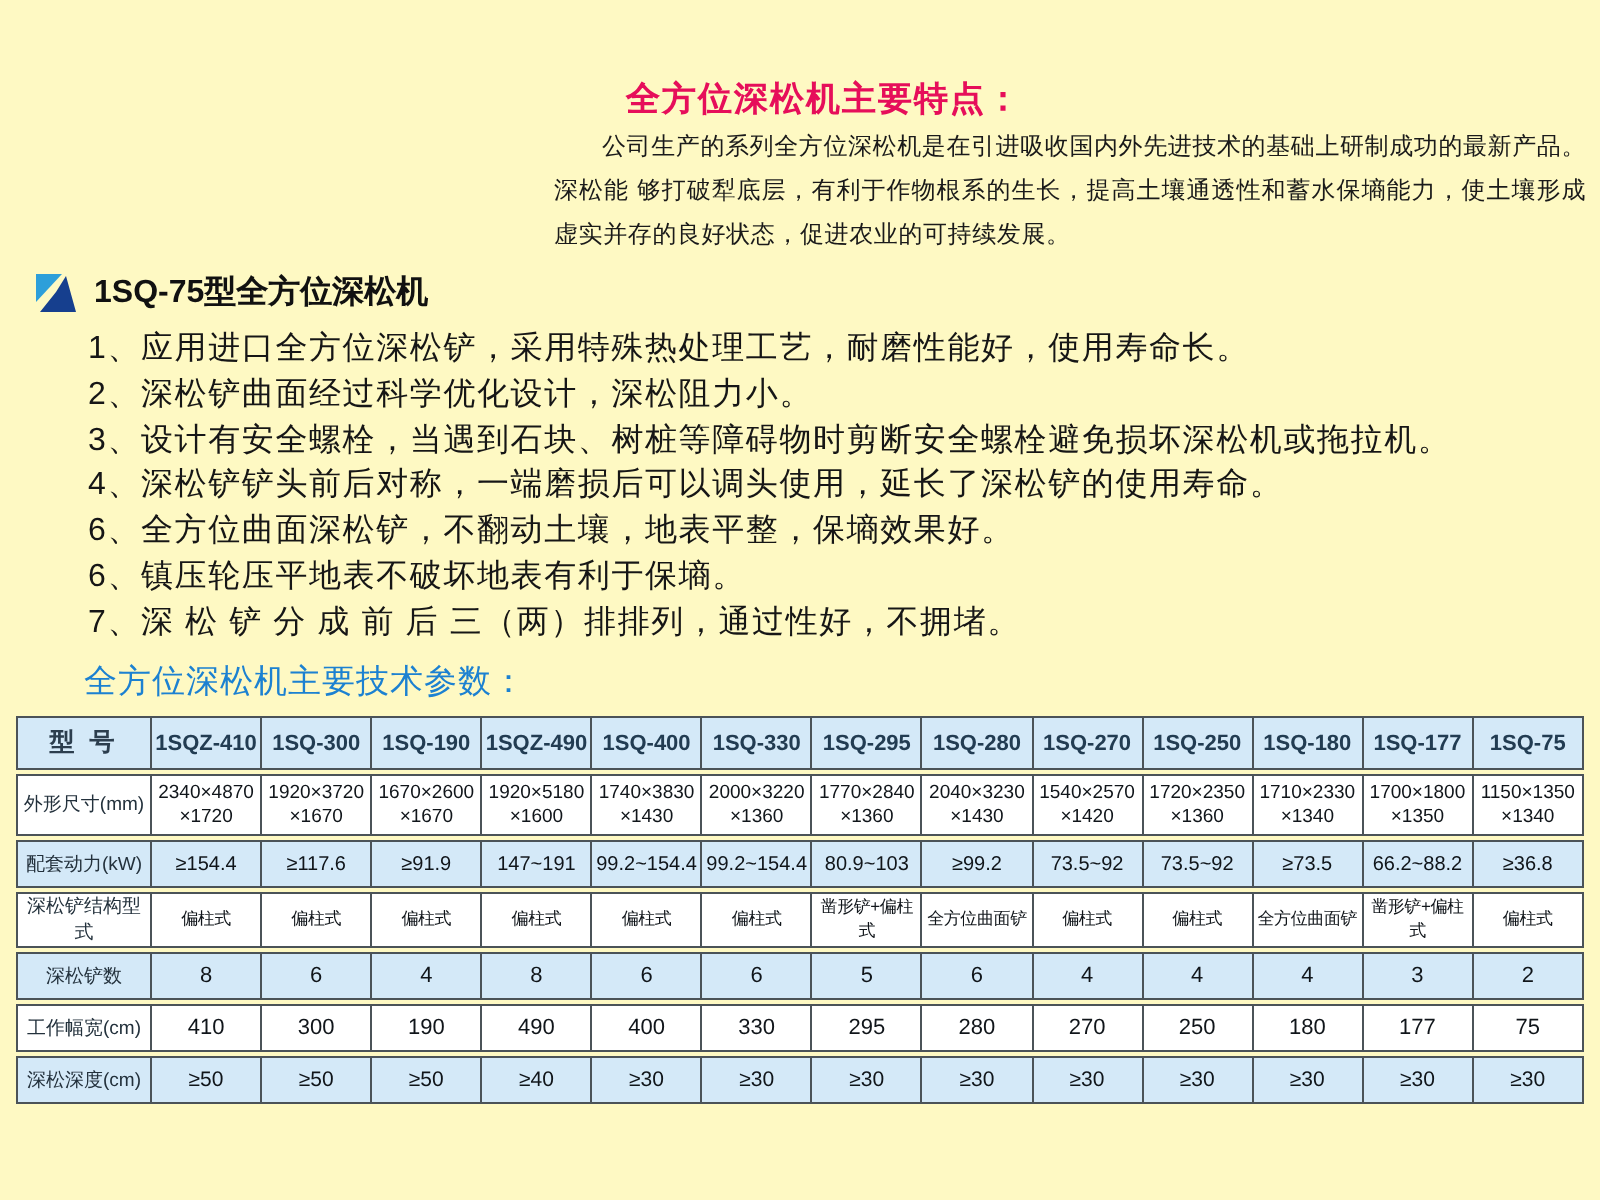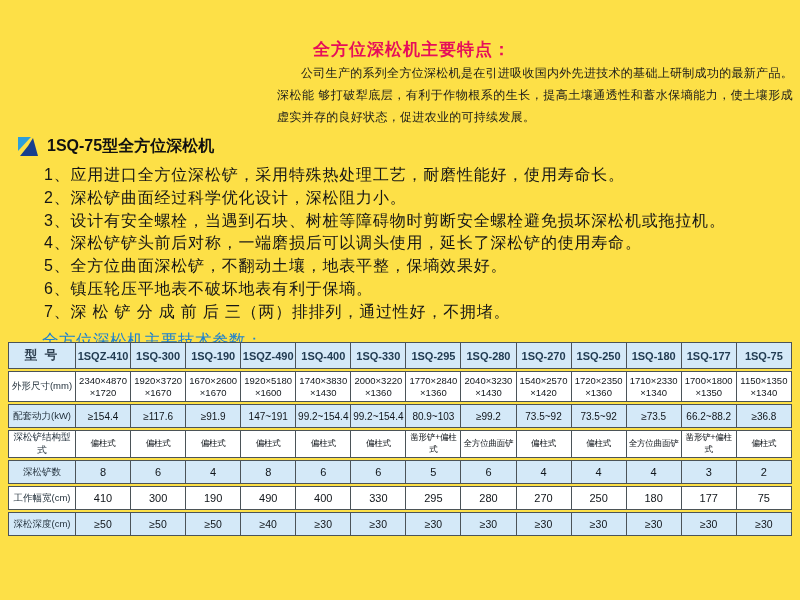--- a/index.html
+++ b/index.html
@@ -5,21 +5,21 @@
   :root{
     --accent-red:#e60e5a;
     --accent-blue:#1c81d1;
     --table-border:#4b5358;
     --stripe:#d4e9f8;
     --head-text:#223c52;
   }
   *{margin:0;padding:0;box-sizing:border-box;}
   html,body{background:#ffffff;}
   body{font-family:"Liberation Sans","DejaVu Sans",sans-serif;}
-  .page{position:relative;width:800px;height:600px;background:#fde047;overflow:hidden;}
+  .page{position:relative;width:800px;height:600px;background:#fef9c3;overflow:hidden;}
 
   .red-title{
     position:absolute;left:313px;top:38px;
     font-size:17px;font-weight:bold;color:var(--accent-red);
     letter-spacing:1px;white-space:nowrap;
   }
   .intro{
     position:absolute;left:277px;top:62px;width:516px;
     font-size:12px;line-height:22px;color:#1a1a1a;
     text-indent:2em;letter-spacing:0.3px;text-align:justify;
@@ -36,21 +36,21 @@
     font-size:16px;color:#161616;letter-spacing:0.8px;
   }
   .features .feature{line-height:22.8px;white-space:nowrap;}
 
   .blue-title{
     position:absolute;left:42px;top:330px;
     font-size:16.5px;font-weight:normal;color:var(--accent-blue);
     letter-spacing:0.5px;white-space:nowrap;
   }
 
-  .table-wrap{position:absolute;left:8px;top:340px;width:784px;}
+  .table-wrap{position:absolute;left:8px;top:356px;width:784px;}
   table.params{
     width:784px;table-layout:fixed;
     border-collapse:separate;border-spacing:0 2px;
     font-family:"Liberation Sans","DejaVu Sans",sans-serif;
   }
   table.params col.c-label{width:68px;}
   table.params th, table.params td{
     border-top:1px solid var(--table-border);
     border-bottom:1px solid var(--table-border);
     border-right:1px solid var(--table-border);
@@ -87,21 +87,21 @@
       </svg>
     </span>
     <span class="product-title">1SQ-75型全方位深松机</span>
   </div>
 
   <div class="features">
     <div class="feature">1、应用进口全方位深松铲，采用特殊热处理工艺，耐磨性能好，使用寿命长。</div>
     <div class="feature">2、深松铲曲面经过科学优化设计，深松阻力小。</div>
     <div class="feature">3、设计有安全螺栓，当遇到石块、树桩等障碍物时剪断安全螺栓避免损坏深松机或拖拉机。</div>
     <div class="feature">4、深松铲铲头前后对称，一端磨损后可以调头使用，延长了深松铲的使用寿命。</div>
-    <div class="feature">5、全方位曲面深松铲，不翻动土壤，地表平整，保墒效果好。</div>
+    <div class="feature">6、全方位曲面深松铲，不翻动土壤，地表平整，保墒效果好。</div>
     <div class="feature">6、镇压轮压平地表不破坏地表有利于保墒。</div>
     <div class="feature">7、深 松 铲 分 成 前 后 三（两）排排列，通过性好，不拥堵。</div>
   </div>
 
   <div class="blue-title">全方位深松机主要技术参数：</div>
 
   <div class="table-wrap">
     <table class="params">
       <colgroup>
         <col class="c-label">

